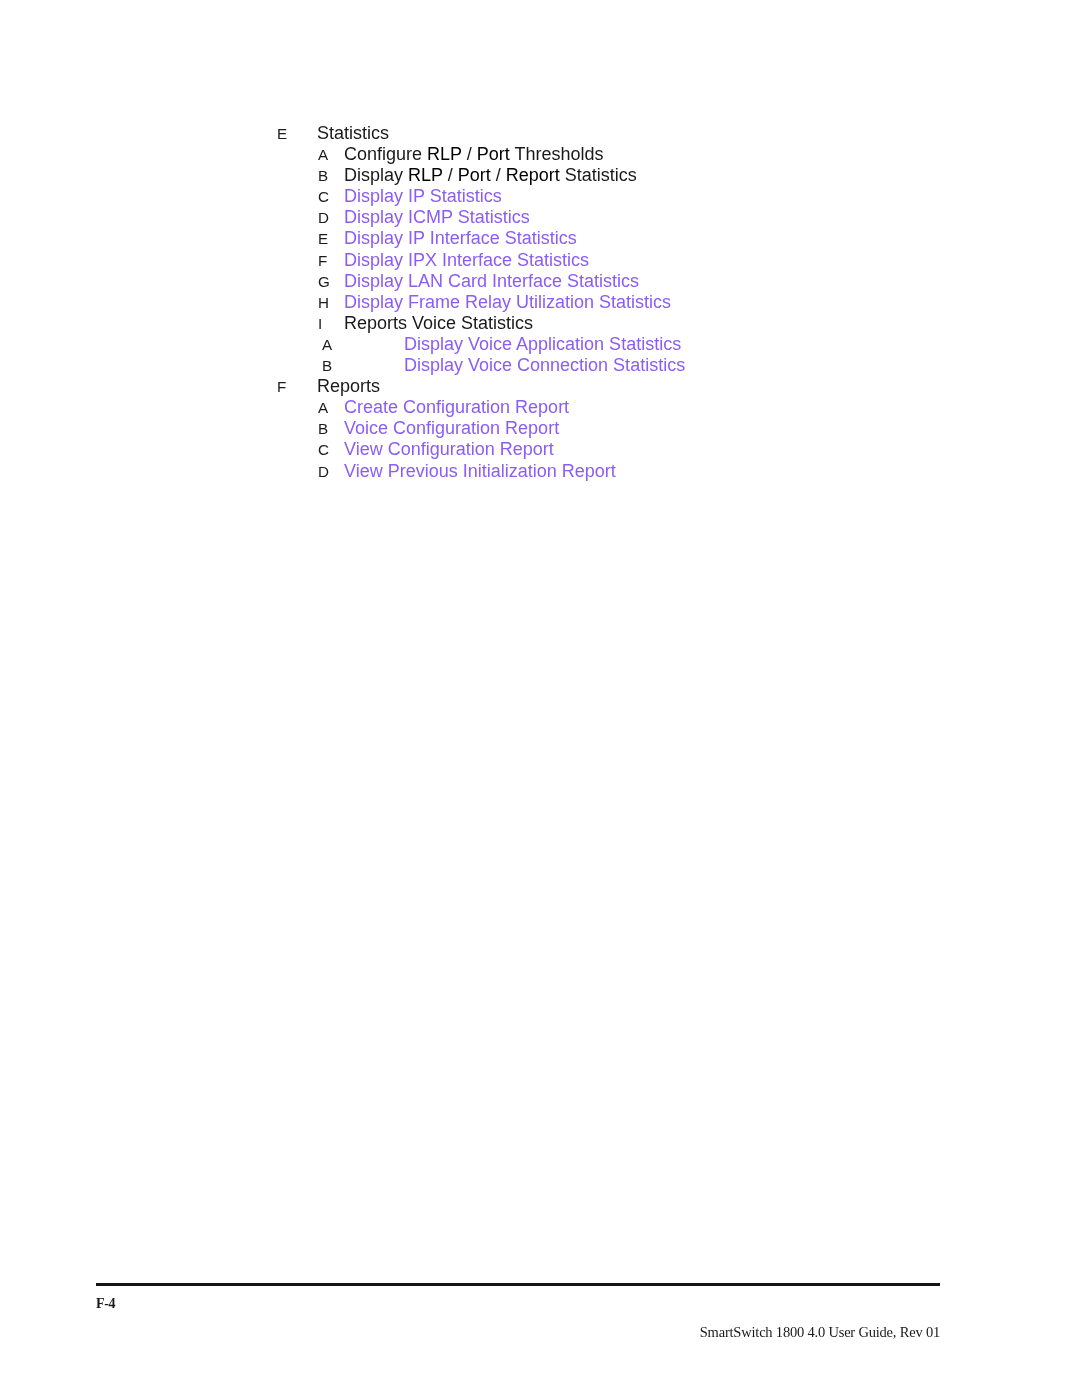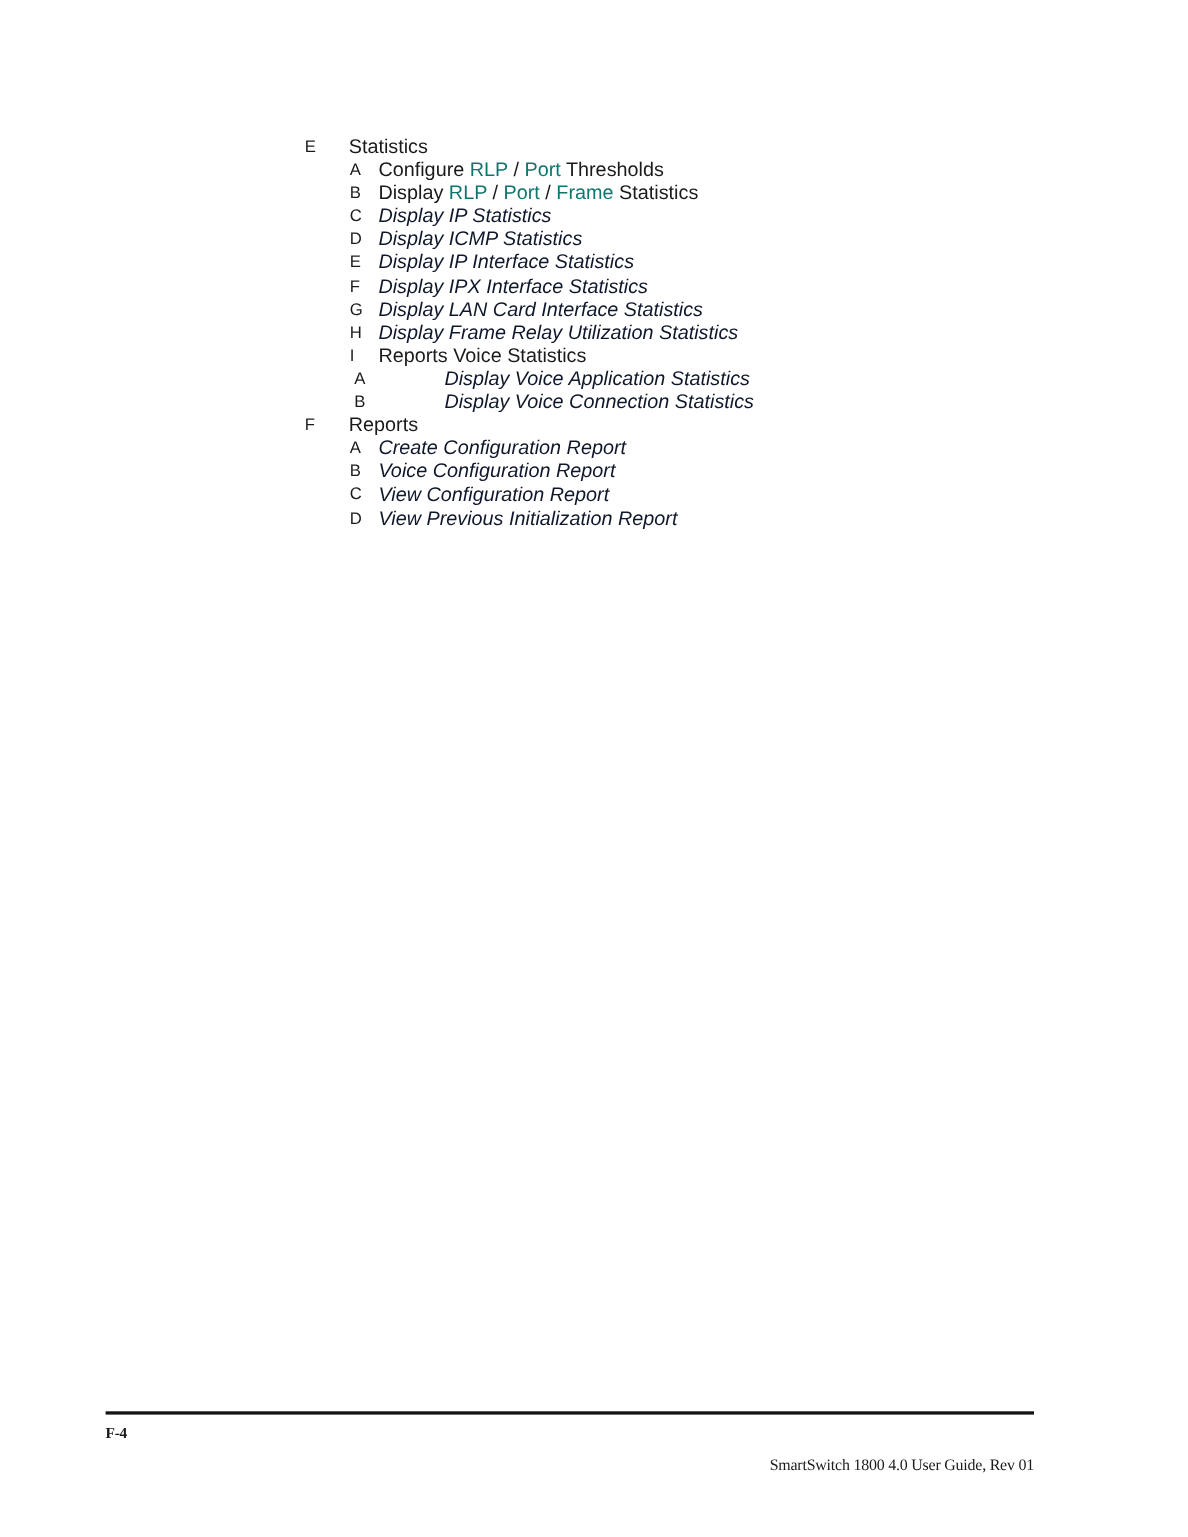--- a/index.html
+++ b/index.html
@@ -57,24 +57,24 @@
   .lvl1 > .label { left: 317px; }
 
   
   .lvl2 > .key   { left: 318px; }
   .lvl2 > .label { left: 344px; }
 
   
   .lvl3 > .key   { left: 322px; }
   .lvl3 > .label { left: 404px; }
 
-  .link  { color: #0f172a; font-style: italic; }
+  .link  { color: #8b5cf6; }
   .plain { color: #1a1a1a; }
 
-  .seg-link  { color: #0f766e; }
+  .seg-link  { color: #000000; }
   .seg-plain { color: #1a1a1a; }
   .seg-sep   { color: #1a1a1a; }
 
   
   .footer-rule {
     position: absolute;
     left: 96px;
     top: 1283px;
     width: 844px;
     height: 3px;
@@ -113,21 +113,21 @@
       <div class="menu-row lvl1">
         <span class="key">E</span>
         <span class="label plain">Statistics</span>
       </div>
       <div class="menu-row lvl2">
         <span class="key">A</span>
         <span class="label plain"><span class="seg-plain">Configure </span><span class="seg-link"> RLP</span><span class="seg-sep"> / </span><span class="seg-link">Port</span><span class="seg-plain">  Thresholds</span></span>
       </div>
       <div class="menu-row lvl2">
         <span class="key">B</span>
-        <span class="label plain"><span class="seg-plain">Display </span><span class="seg-link"> RLP</span><span class="seg-sep"> / </span><span class="seg-link">Port</span><span class="seg-sep"> / </span><span class="seg-link">Frame</span><span class="seg-plain">  Statistics</span></span>
+        <span class="label plain"><span class="seg-plain">Display </span><span class="seg-link"> RLP</span><span class="seg-sep"> / </span><span class="seg-link">Port</span><span class="seg-sep"> / </span><span class="seg-link">Report</span><span class="seg-plain">  Statistics</span></span>
       </div>
       <div class="menu-row lvl2">
         <span class="key">C</span>
         <span class="label link">Display IP Statistics</span>
       </div>
       <div class="menu-row lvl2">
         <span class="key">D</span>
         <span class="label link">Display ICMP Statistics</span>
       </div>
       <div class="menu-row lvl2">

